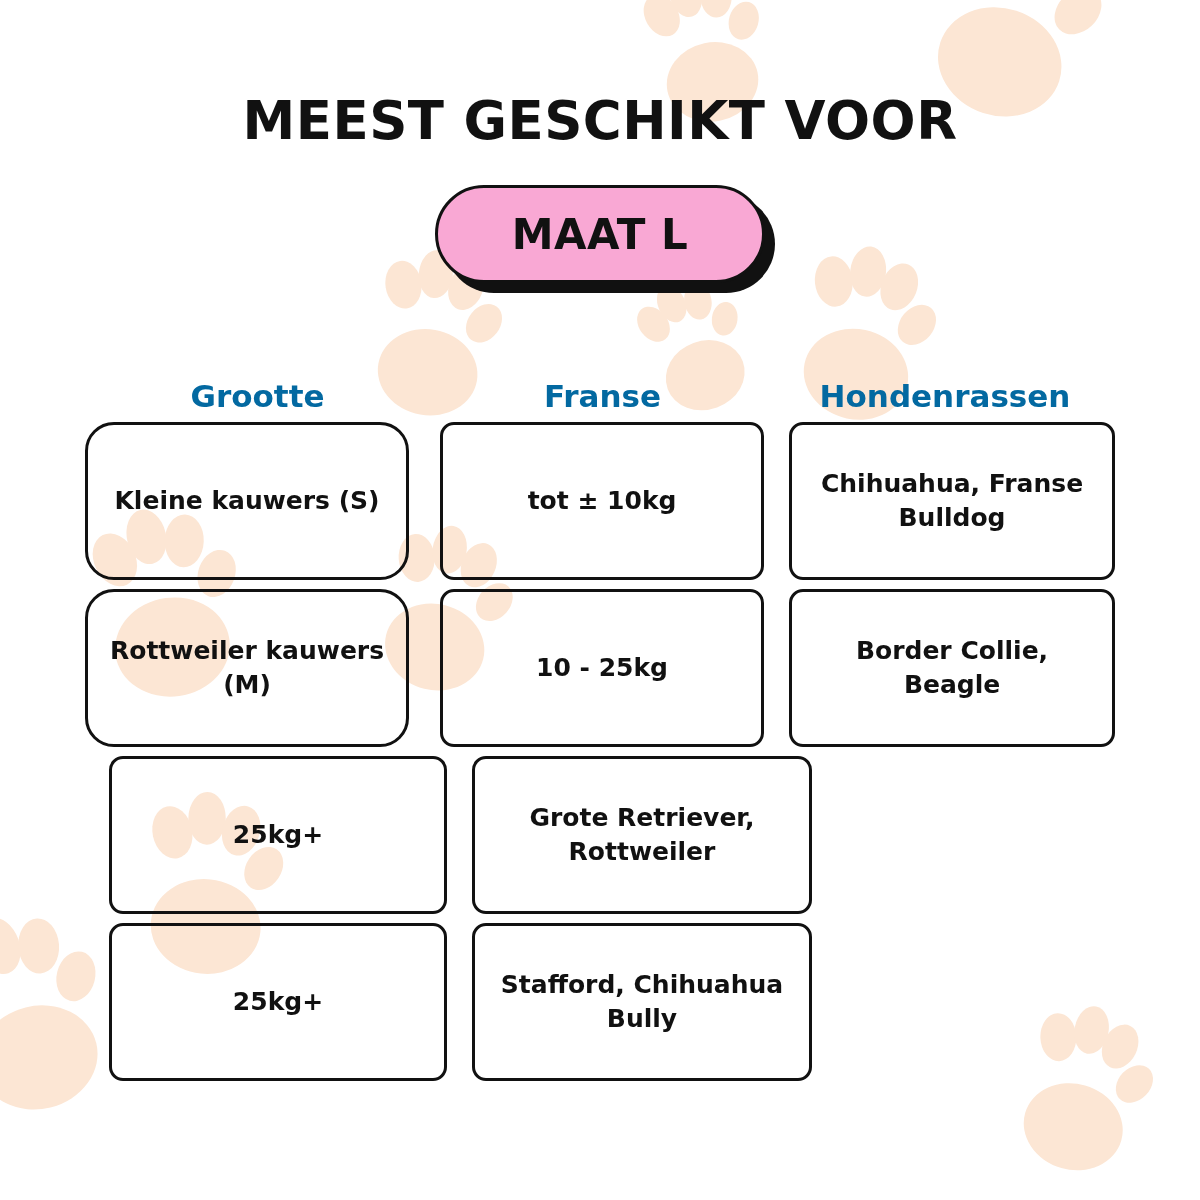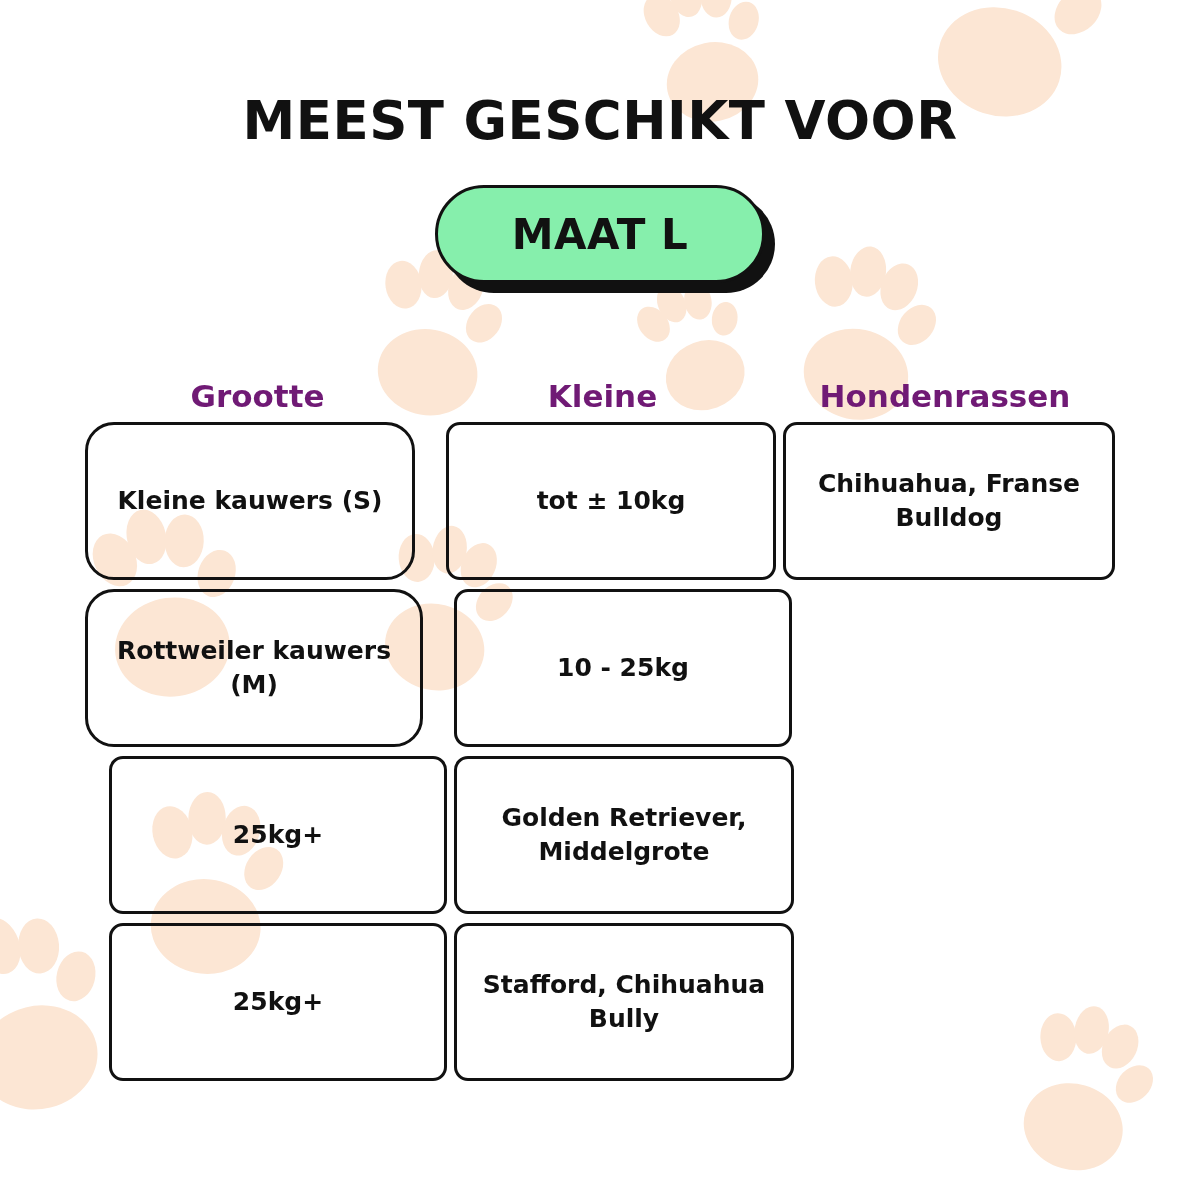--- a/index.html
+++ b/index.html
@@ -71,21 +71,21 @@
     background: #111111;
     border-radius: 50px;
   }
   .badge {
     position: absolute;
     left: 0;
     top: 0;
     width: 330px;
     height: 98px;
     box-sizing: border-box;
-    background: #86efac;
+    background: #f9a8d4;
     border: 3px solid #111111;
     border-radius: 50px;
     display: flex;
     align-items: center;
     justify-content: center;
     font-size: 42px;
     font-weight: bold;
     color: #111111;
     font-family: "DejaVu Sans", sans-serif;
     letter-spacing: 0.5px;
@@ -99,21 +99,21 @@
   }
 
   .head-row {
     display: flex;
     height: 52px;
     align-items: center;
   }
   .head-cell {
     font-size: 31px;
     font-weight: bold;
-    color: #701a75;
+    color: #0369a1;
     text-align: center;
     font-family: "DejaVu Sans", sans-serif;
   }
   .col-1 { width: 345px; }
   .col-2 { width: 345px; }
   .col-3 { width: 340px; }
 
   .body-row {
     display: flex;
     height: 167px;
@@ -128,21 +128,21 @@
     text-align: center;
     font-size: 25px;
     font-weight: bold;
     line-height: 1.35;
     color: #111111;
     font-family: "DejaVu Sans", sans-serif;
     background: transparent;
   }
   .cell.c1 { width: 338px; height: 158px; margin-right: 7px; border-radius: 29px; }
   .cell.c2 { width: 338px; height: 158px; margin-right: 7px; margin-left: 24px; }
-  .cell.c3 { width: 340px; height: 158px; }
+  .cell.c3 { width: 340px; height: 158px; margin-left: 18px; }
   .cell span { display: block; padding: 0 12px; }
 </style>
 </head>
 <body>
 
 <svg id="paw-layer" viewBox="0 0 1200 1200" xmlns="http://www.w3.org/2000/svg" aria-hidden="true">
     <g transform="translate(1010,10) scale(1.25) rotate(18)" fill="#fce6d4">
       <ellipse cx="5" cy="42" rx="50" ry="43"></ellipse>
       <ellipse cx="-34" cy="-40" rx="18" ry="24" transform="rotate(-18 -34 -40)"></ellipse>
       <ellipse cx="-4" cy="-56" rx="17" ry="24" transform="rotate(-5 -4 -56)"></ellipse>
@@ -221,21 +221,21 @@
   <div class="badge-wrap">
     <div class="badge-shadow">
       <div class="badge">MAAT L</div>
     </div>
   </div>
 
   <div class="table">
 
     <div class="head-row">
       <div class="head-cell col-1">Grootte</div>
-      <div class="head-cell col-2">Kleine</div>
+      <div class="head-cell col-2">Franse</div>
       <div class="head-cell col-3">Hondenrassen</div>
     </div>
 
     <div class="body-row">
       <div class="cell c1">
           <span>Kleine kauwers (S)</span>
         </div>
       <div class="cell c2">
           <span>tot ± 10kg</span>
         </div>
@@ -244,28 +244,31 @@
         </div>
     </div>
 
     <div class="body-row">
       <div class="cell c1">
           <span>Rottweiler kauwers (M)</span>
         </div>
       <div class="cell c2">
           <span>10 - 25kg</span>
         </div>
+      <div class="cell c3">
+          <span>Border Collie, Beagle</span>
+        </div>
     </div>
 
     <div class="body-row">
       <div class="cell c2">
           <span>25kg+</span>
         </div>
       <div class="cell c3">
-          <span>Golden Retriever, Middelgrote</span>
+          <span>Grote Retriever, Rottweiler</span>
         </div>
     </div>
 
     <div class="body-row">
       <div class="cell c2">
           <span>25kg+</span>
         </div>
       <div class="cell c3">
           <span>Stafford, Chihuahua Bully</span>
         </div>

